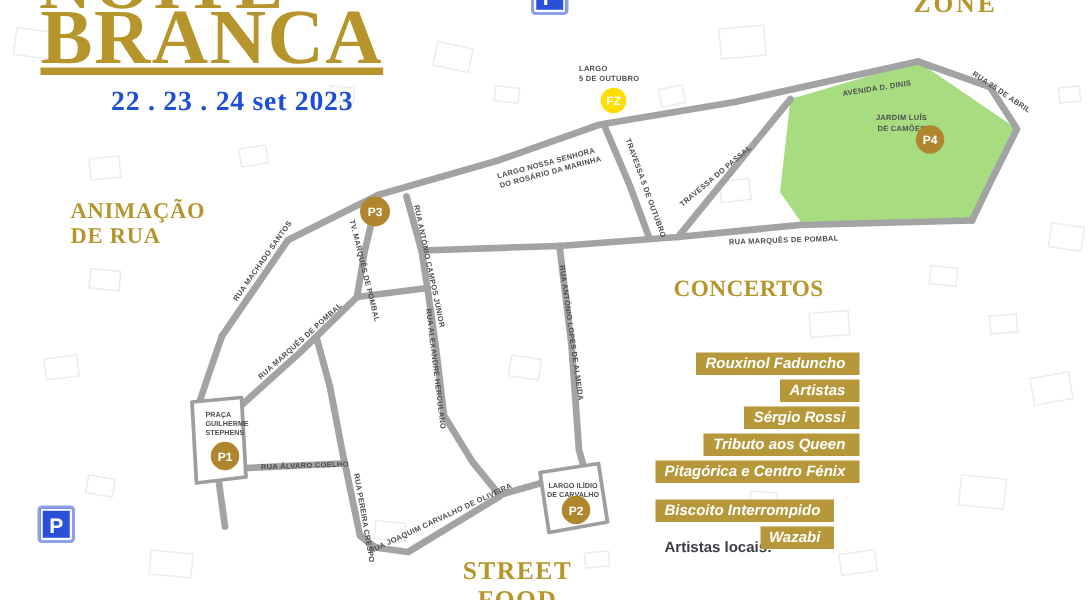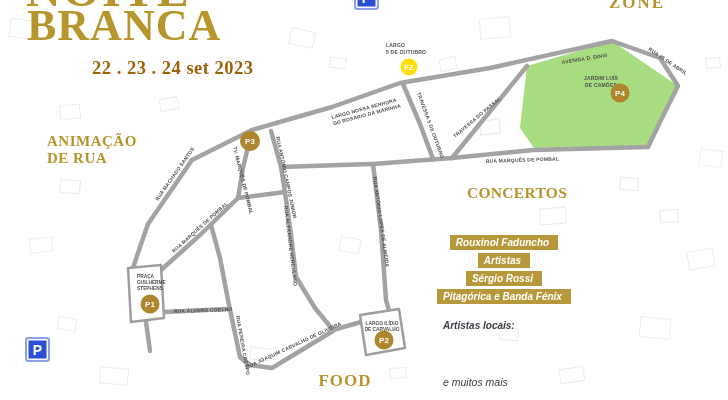--- a/index.html
+++ b/index.html
@@ -2,33 +2,33 @@
 <html><head>
 <meta charset="utf-8">
 <style>
   html,body{margin:0;padding:0;background:#fff;}
   #stage{position:relative;width:728px;height:400px;overflow:hidden;background:#ffffff;
          font-family:"Liberation Sans",sans-serif;}
   .abs{position:absolute;}
   .serif{font-family:"Liberation Serif",serif;font-weight:bold;}
   .gold{color:#B6952C;}
   .title-noite{left:26px;top:-34px;font-size:48px;letter-spacing:2px;line-height:48px;}
-  .title-branca{left:27px;top:2px;font-size:44px;letter-spacing:1px;line-height:48px;}
-  .dates{left:92px;top:58px;font-size:18.5px;letter-spacing:.5px;color:#a16207;}
+  .title-branca{left:27px;top:2px;font-size:52px;letter-spacing:1px;line-height:48px;text-decoration:underline;}
+  .dates{left:74px;top:58px;font-size:18.5px;letter-spacing:.5px;color:#1d4ed8;}
   .venue{left:74px;top:84px;font-size:9.5px;color:#5a5a62;}
   .animacao{left:47px;top:133px;font-size:15px;line-height:17px;letter-spacing:.5px;}
   .zone{left:609px;top:-7px;font-size:17px;letter-spacing:2px;}
-  .concertos{left:467px;top:183px;font-size:15.5px;line-height:19px;letter-spacing:.3px;}
+  .concertos{left:449px;top:183px;font-size:15.5px;line-height:19px;letter-spacing:.3px;}
   .streetfood{left:298px;top:371px;font-size:17px;line-height:19px;letter-spacing:1px;width:94px;text-align:center;}
-  .bars{display:flex;flex-direction:column;align-items:center;}
+  .bars{display:flex;flex-direction:column;align-items:flex-end;}
   .bars-main{left:437px;top:235px;}
   .bars-local{left:437px;top:333px;}
   .bar{background:#B6983A;color:#fff;font-style:italic;font-weight:bold;font-size:10px;
        padding:1.5px 9px 2px 6px;margin-bottom:3.5px;white-space:nowrap;}
-  .side-note{font-style:italic;color:#3c3c44;font-size:10px;font-weight:bold;}
+  .side-note{color:#3c3c44;font-size:10px;font-weight:bold;margin-top:40px;}
   .artistas{left:443px;top:320px;}
   .muitos{left:443px;top:376px;font-weight:normal;font-size:10.5px;}
   .psign{width:25px;height:25px;background:#2B50D8;border:2px solid #8FA0EA;border-radius:3px;
          box-sizing:border-box;display:flex;align-items:center;justify-content:center;
          box-shadow:inset 0 0 0 1.5px #ffffff;}
   .psign span{color:#fff;font-weight:bold;font-size:14px;font-family:"Liberation Sans",sans-serif;}
   .psign-top{left:354px;top:-15px;}
   .psign-bl{left:25px;top:337px;}
   svg text{font-family:"Liberation Sans",sans-serif;}
   .stl{font-size:5px;font-weight:bold;fill:#4E4E4E;letter-spacing:.2px;}
@@ -165,29 +165,35 @@
   <div class="abs serif gold zone">ZONE</div>
 
   <div class="abs serif gold concertos">
     <div>CONCERTOS</div>
   </div>
 
   <div class="abs bars bars-main">
     <div class="bar">Rouxinol Faduncho</div>
     <div class="bar">Artistas</div>
     <div class="bar">Sérgio Rossi</div>
-    <div class="bar">Pitagórica e Banda Fénix</div>
+    <div class="bar">Tributo aos Queen</div>
+    <div class="bar">Pitagórica e Centro Fénix</div>
   </div>
 
   <div class="abs side-note artistas">Artistas locais:</div>
 
+  <div class="abs bars bars-local">
+    <div class="bar">Biscoito Interrompido</div>
+    <div class="bar">Wazabi</div>
+  </div>
 
   <div class="abs side-note muitos">e muitos mais</div>
 
   <div class="abs serif gold streetfood">
+    <div>STREET</div>
     <div>FOOD</div>
   </div>
 
   <div class="abs psign psign-top">
     <span>P</span>
   </div>
   <div class="abs psign psign-bl">
     <span>P</span>
   </div>
 

